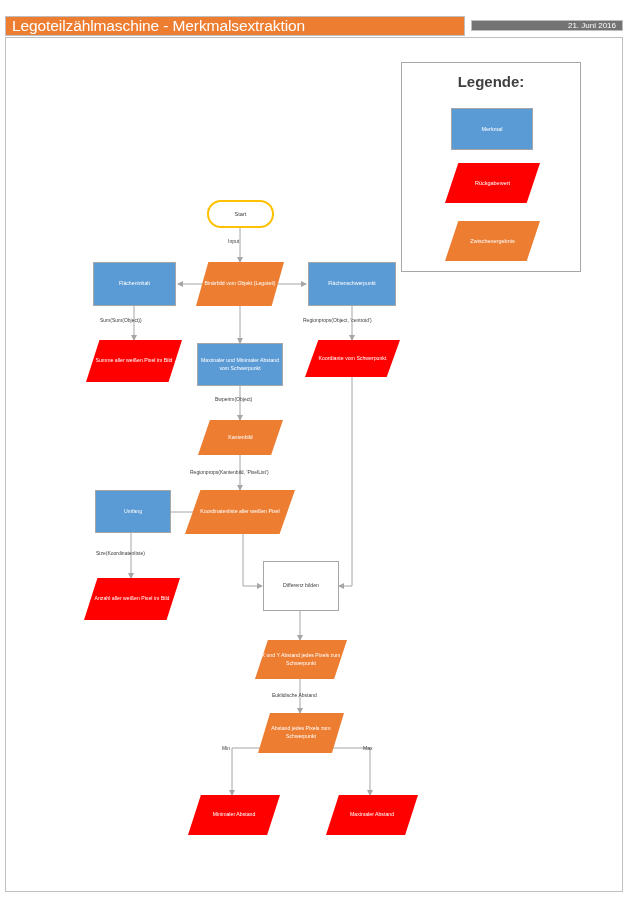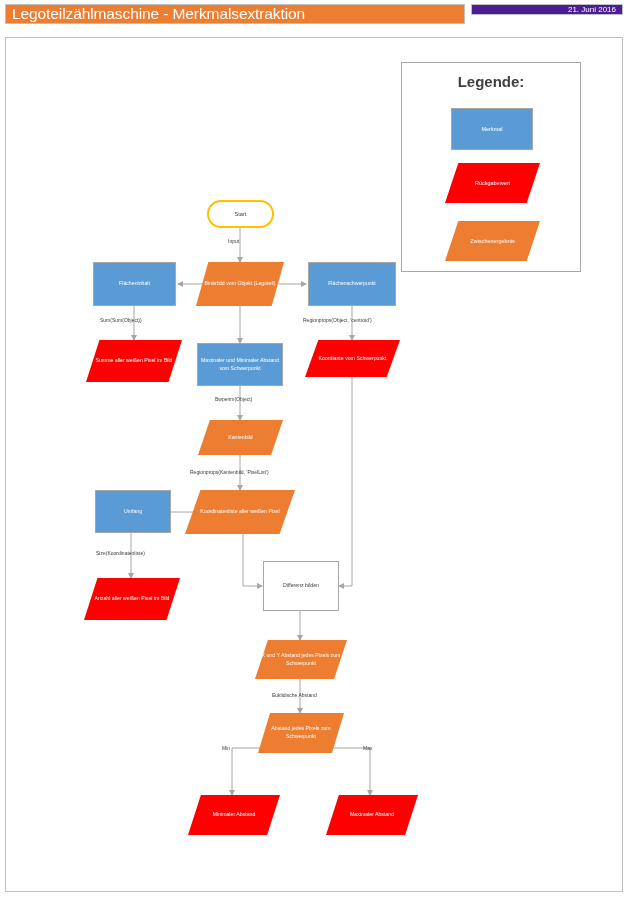--- a/index.html
+++ b/index.html
@@ -16,40 +16,40 @@
   }
 
   
   #header {
     position: absolute;
     left: 5px;
     top: 4px;
     width: 618px;
     height: 43px;
     display: flex;
-    align-items: flex-start;
+    align-items: center;
     border-radius: 6px;
   }
   #title-bar {
     flex: 0 0 460px;
     background: #ED7D31;
     border: 1px solid #BFBFBF;
     box-sizing: border-box;
     display: flex;
     align-items: center;
     padding-left: 6px;
     color: #ffffff;
     font-size: 15.5px;
     letter-spacing: -0.1px;
     white-space: nowrap;
   }
   #date-bar {
     flex: 1 1 auto;
     margin-left: 6px;
-    background: #4c1d95;
+    background: #737373;
     border: 1px solid #BFBFBF;
     box-sizing: border-box;
     display: flex;
     align-items: center;
     justify-content: flex-end;
     padding-right: 6px;
     color: #ffffff;
     font-size: 8px;
   }
 

